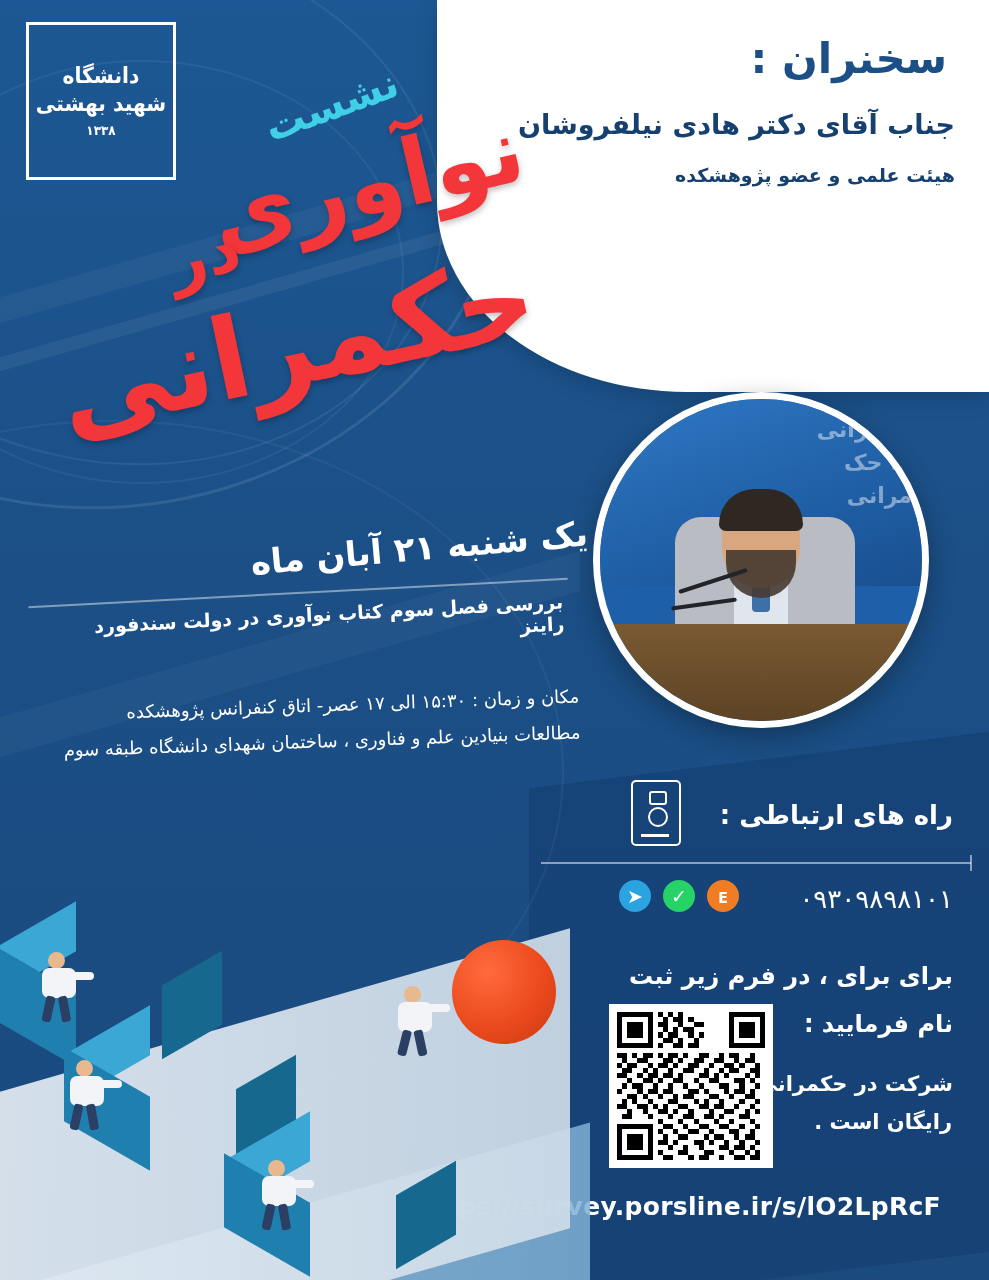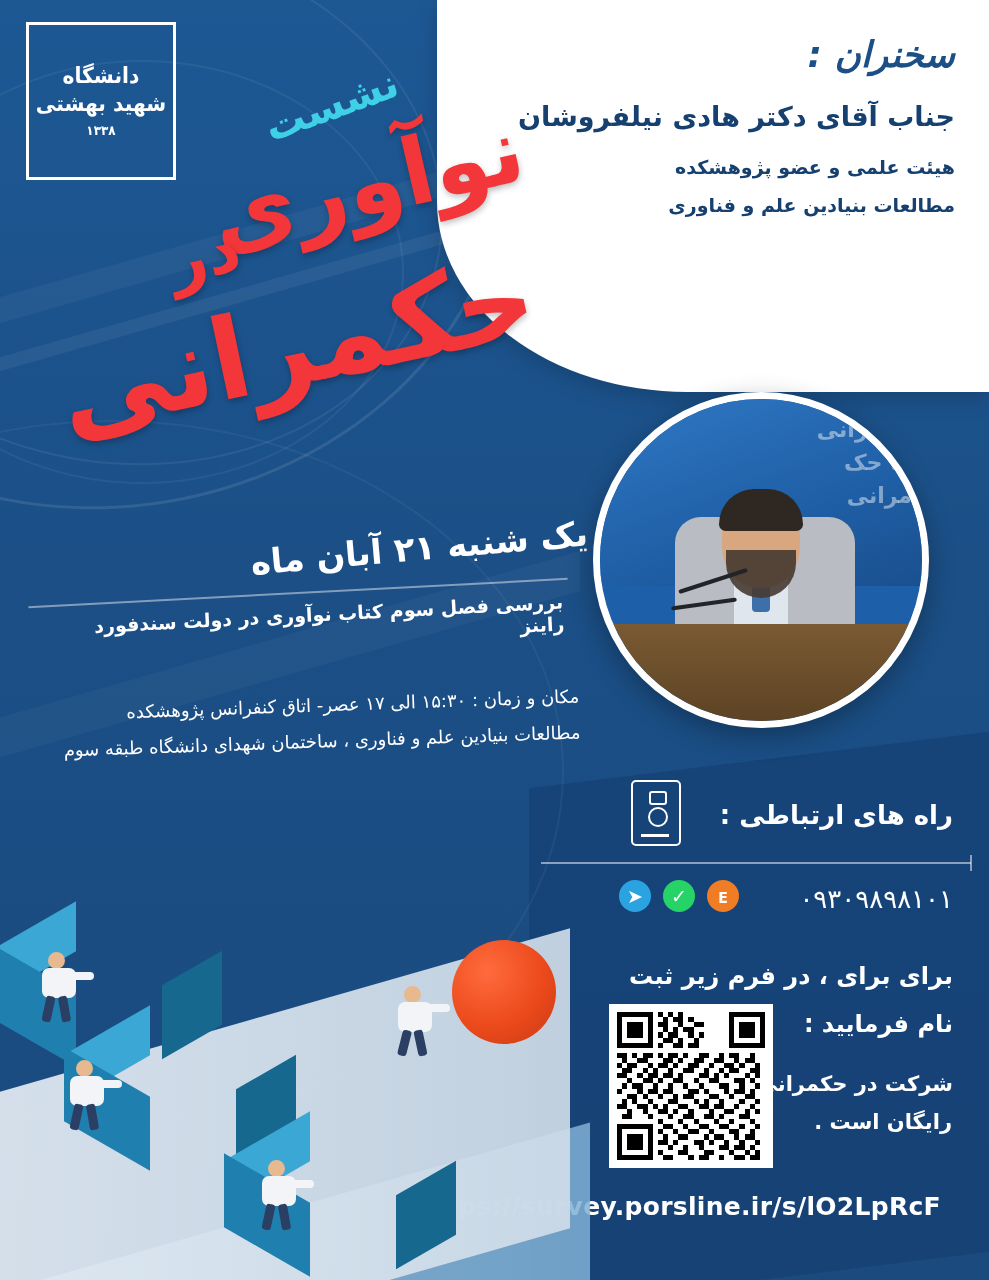--- a/index.html
+++ b/index.html
@@ -47,22 +47,22 @@
     background:#ffffff;
     border-bottom-left-radius:250px 190px;
     box-shadow:0 6px 22px rgba(0,0,0,.18);
   }
   .white-panel .pad{
     padding:28px 34px 0 60px;
     text-align:right;
     direction:rtl;
   }
   .speaker-label{
-    font-size:36px;font-weight:bold;color:#1b4f86;
-    letter-spacing:0;margin:6px 0 26px 0;font-style:italic;
+    font-size:42px;font-weight:bold;color:#1b4f86;
+    letter-spacing:0;margin:6px 8px 26px 0;
   }
   .speaker-name{
     font-size:27px;font-weight:bold;color:#15406f;margin-bottom:16px;
   }
   .speaker-affil{
     font-size:19px;color:#15406f;line-height:2.0;font-weight:600;
   }
   
   .logo{
     position:absolute;left:26px;top:22px;width:144px;height:152px;
@@ -283,21 +283,20 @@
   <div class="band b1"></div>
   <div class="band b2"></div>
   <div class="band b3"></div>
 
   <div class="white-panel">
     <div class="pad">
       <div class="speaker-label">سخنران :</div>
       <div class="speaker-name">جناب آقای دکتر هادی نیلفروشان</div>
       <div class="speaker-affil">
         <div>هیئت علمی و عضو پژوهشکده</div>
-        <div>مطالعات بنیادین علم و فناوری</div>
       </div>
     </div>
   </div>
 
   <div class="logo">
     <div class="inner">
       <div>دانشگاه</div>
       <div>شهید بهشتی</div>
       <div class="year">۱۳۳۸</div>
     </div>

